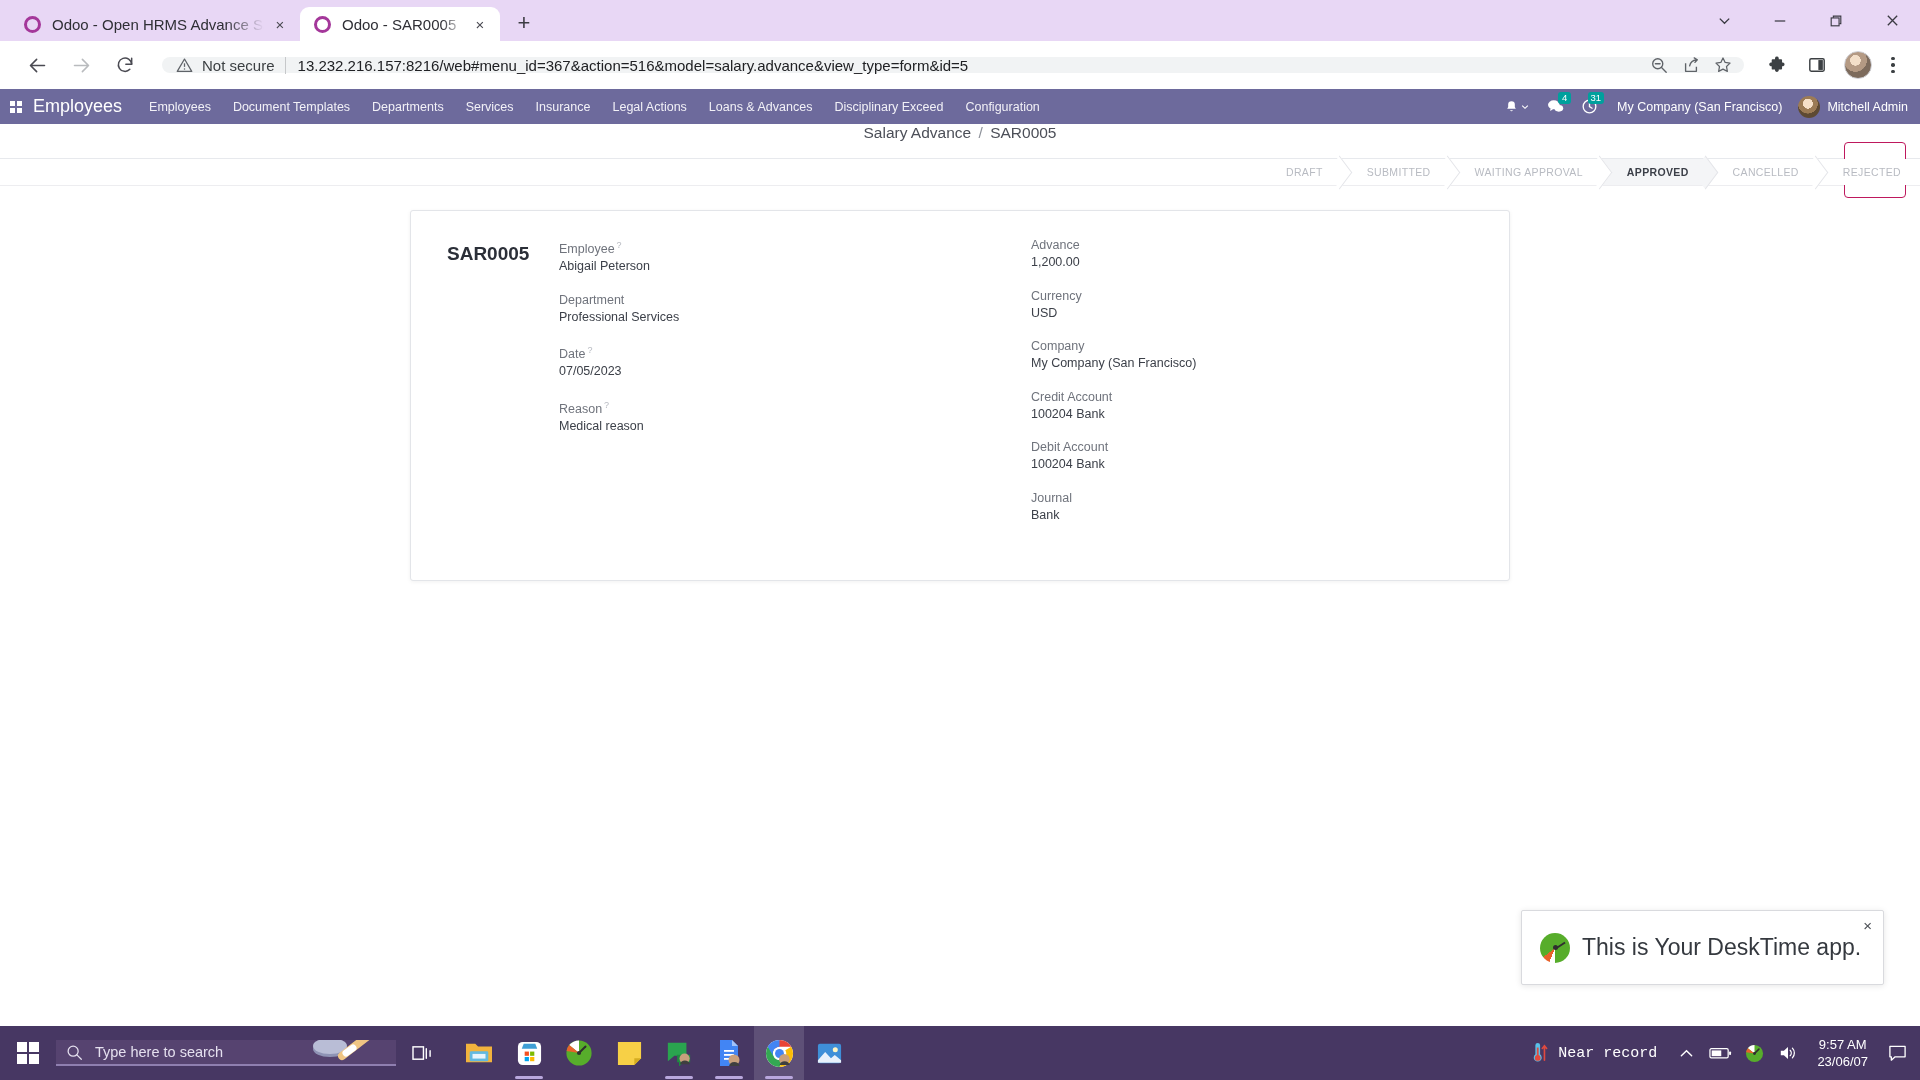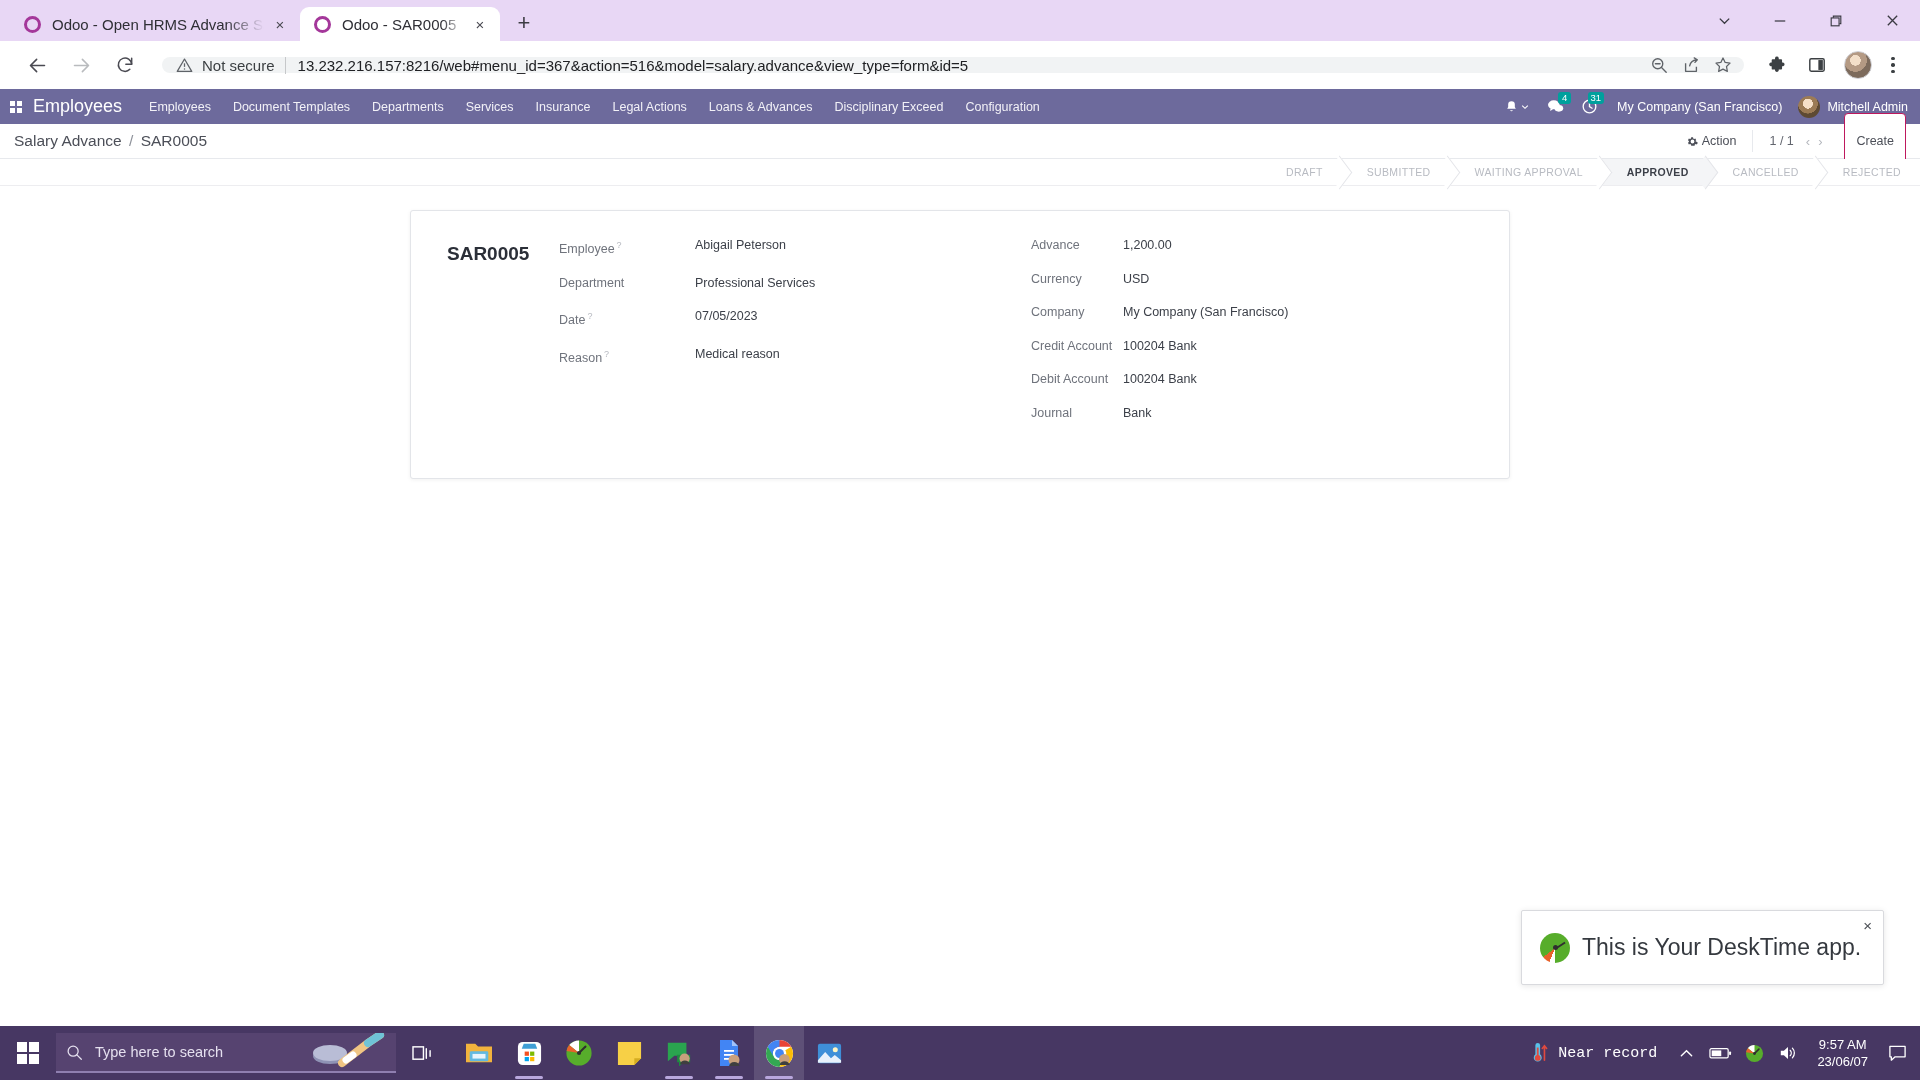--- a/index.html
+++ b/index.html
@@ -134,21 +134,21 @@
   .o-user { display: flex; align-items: center; padding-left: 4px; }
   .o-user-avatar {
     width: 22px; height: 22px; border-radius: 50%; margin-right: 7px;
     background: radial-gradient(circle at 45% 35%, #f6e0c8 0 26%, #9c7b55 27% 52%, #5e4a33 53% 100%);
   }
   .o-user-name { font-size: 12.5px; color: #ffffff; white-space: nowrap; }
 
   
   .o-cp {
     background: #ffffff; border-bottom: 1px solid #e7e9ed;
-    height: 35px; display: flex; align-items: center; padding: 0 14px;
+    height: 35px; display: flex; align-items: center; padding: 0 14px; flex-direction: column;
   }
   .o-breadcrumb { font-size: 15.5px; color: #4c4f58; }
   .o-breadcrumb .sep { color: #8f939b; padding: 0 3px; }
   .o-cp-right { margin-left: auto; display: flex; align-items: center; }
   .o-action {
     font-size: 12.5px; color: #4c4f58; display: flex; align-items: center;
     padding: 0 16px; gap: 4px;
   }
   .o-pager {
     font-size: 12.5px; color: #62656e; display: flex; align-items: center;
@@ -188,21 +188,21 @@
     border: 1px solid #e3e5e9; border-radius: 3px;
     box-shadow: 0 1px 4px rgba(0,0,0,0.06);
     padding: 26px 36px 40px 36px;
     display: flex;
   }
   .o-title-col { width: 112px; flex-shrink: 0; padding-top: 6px; }
   .o-record-title { font-size: 19px; font-weight: bold; color: #2b2f38; }
   .o-group { display: flex; flex: 1; }
   .o-col { flex: 1; }
   .o-col.left { padding-right: 30px; }
-  .o-field-row { display: flex; align-items: flex-start; margin-bottom: 16.5px; }
+  .o-field-row { display: flex; align-items: flex-start; margin-bottom: 16.5px; flex-direction: column; }
   .o-label {
     width: 136px; flex-shrink: 0; font-size: 12.5px; color: #6f737c;
     line-height: 17px; white-space: nowrap;
   }
   .o-col.right .o-label { width: 92px; }
   .o-help {
     font-size: 9px; color: #b6b9c0; vertical-align: super; margin-left: 2px;
   }
   .o-value { font-size: 12.5px; color: #3c4049; line-height: 17px; }
   .o-checkbox {
@@ -247,21 +247,21 @@
   }
   .tb-start {
     width: 56px; height: 54px; display: flex; align-items: center; justify-content: center;
   }
   .tb-start span {
     display: grid; grid-template-columns: repeat(2, 10px); grid-template-rows: repeat(2, 10px);
     gap: 2.5px;
   }
   .tb-start i { background: #ffffff; display: block; }
   .tb-search {
-    width: 340px; height: 40px; background: #564370;
+    width: 340px; height: 26px; background: #564370;
     display: flex; align-items: center; padding: 0 10px;
     border-bottom: 2px solid #8f7fb0; position: relative; overflow: hidden;
   }
   .tb-search-text { font-size: 14.5px; color: #e5e0ef; margin-left: 12px; }
   .tb-hockey {
     position: absolute; right: 6px; bottom: -2px; width: 84px; height: 40px;
   }
   .tb-taskview {
     width: 52px; height: 54px; display: flex; align-items: center; justify-content: center;
   }

